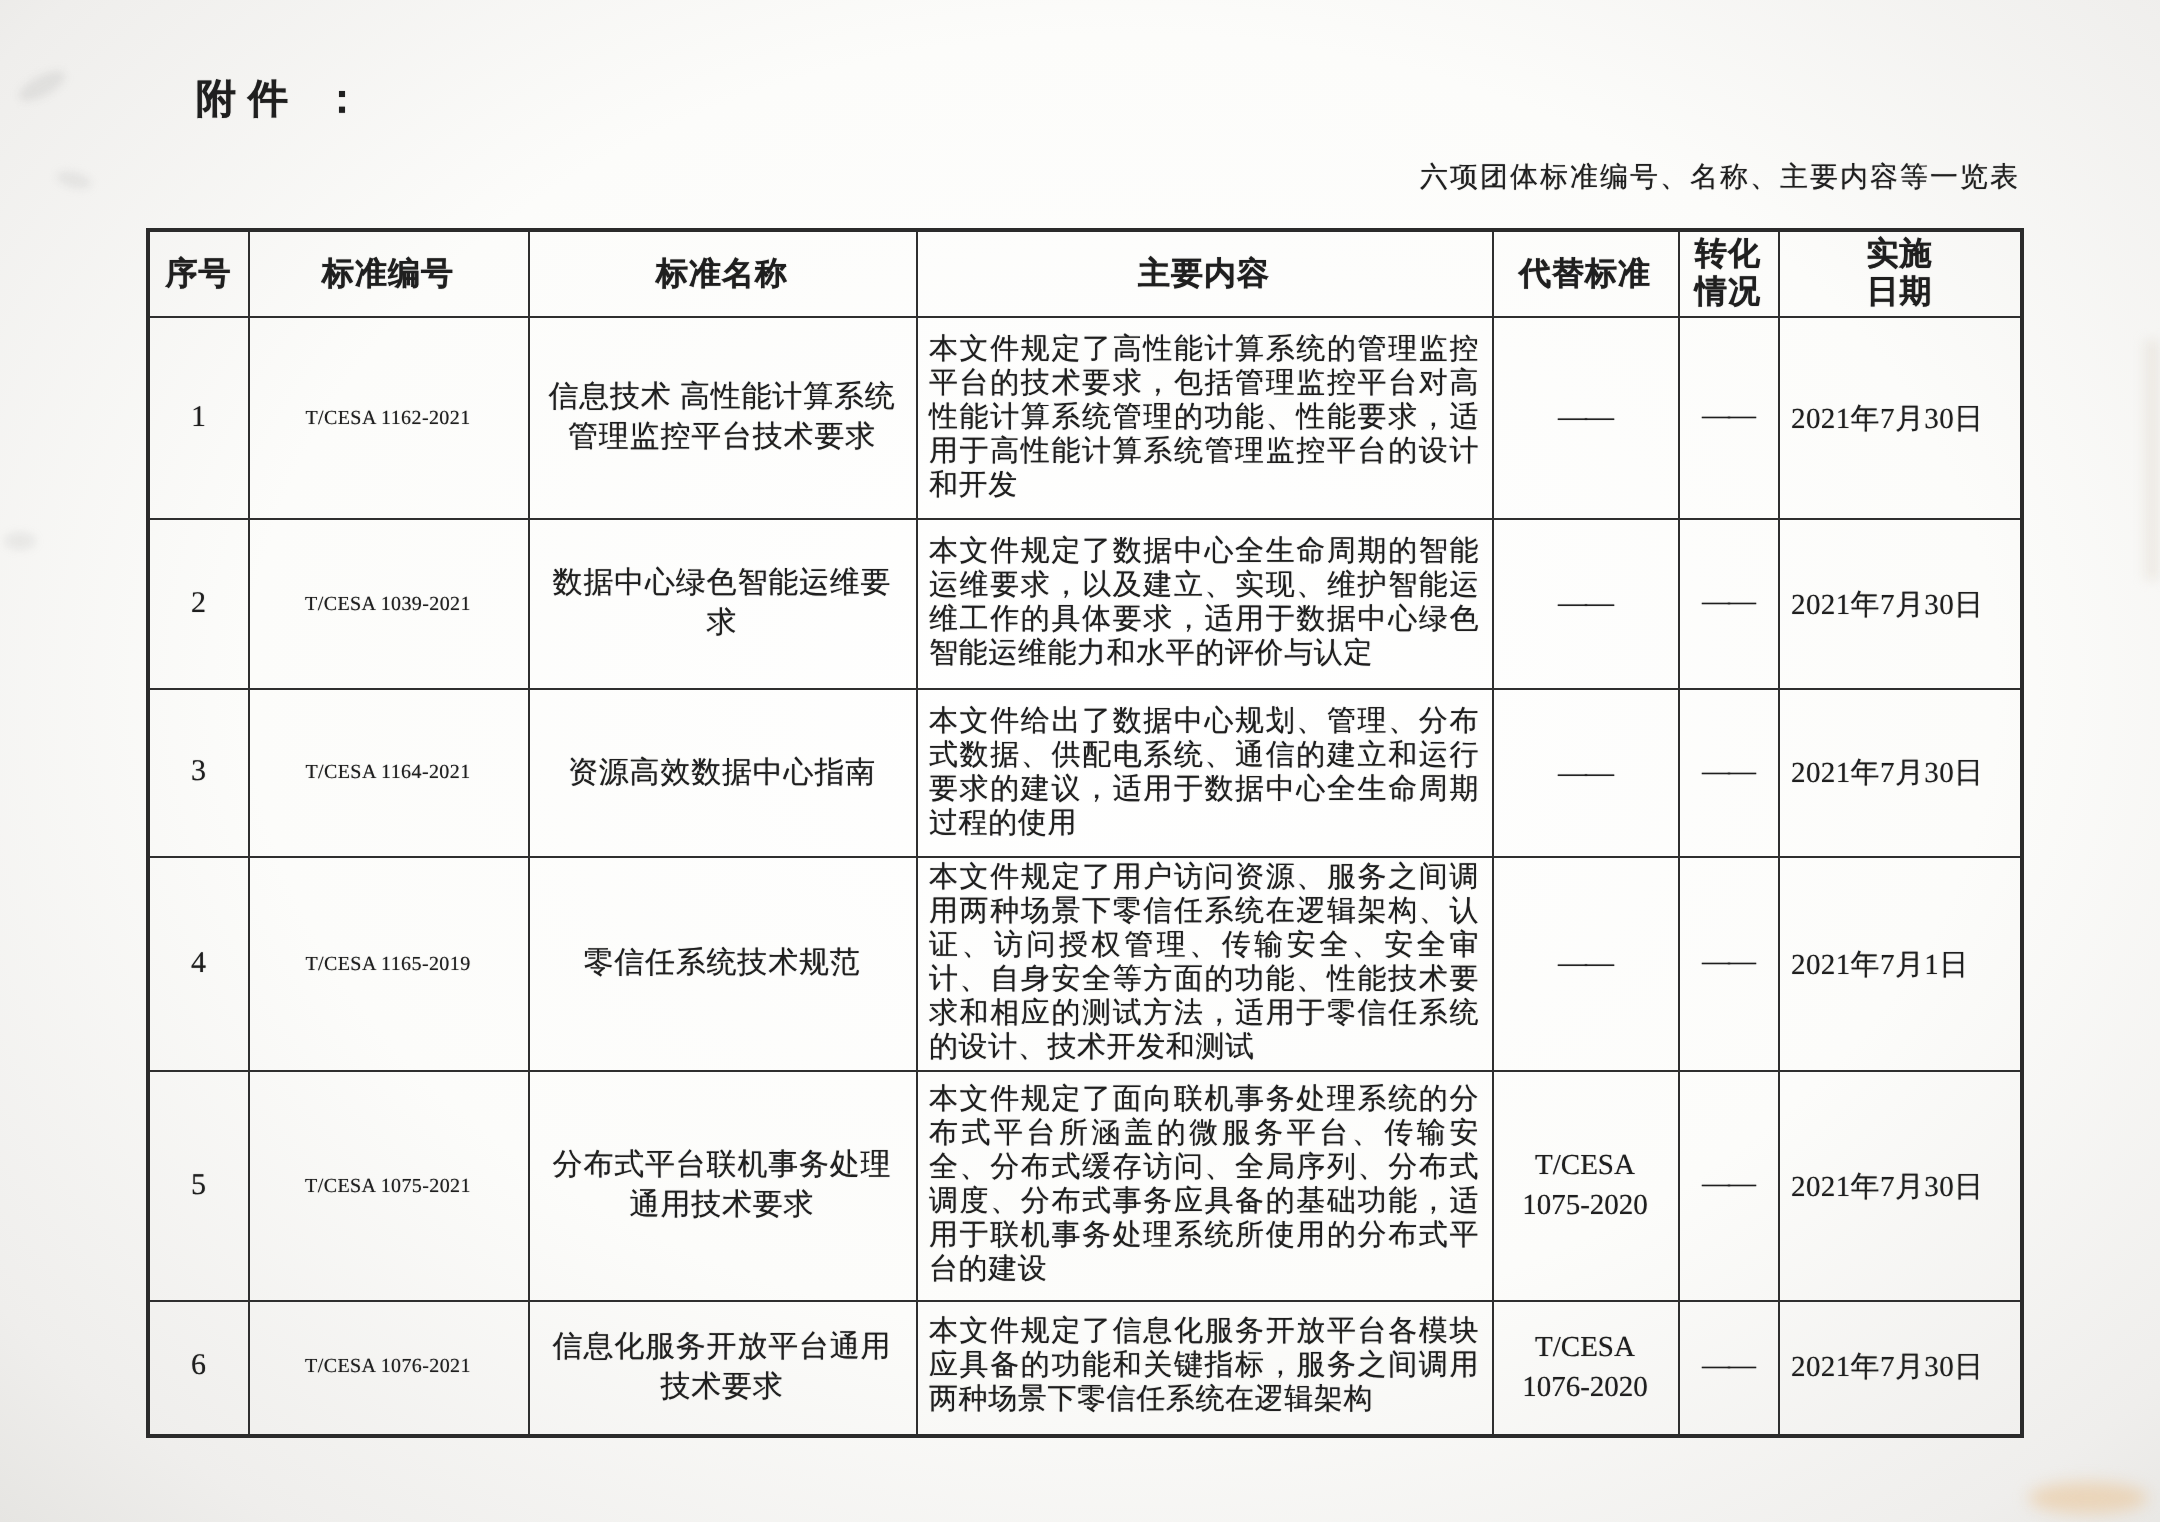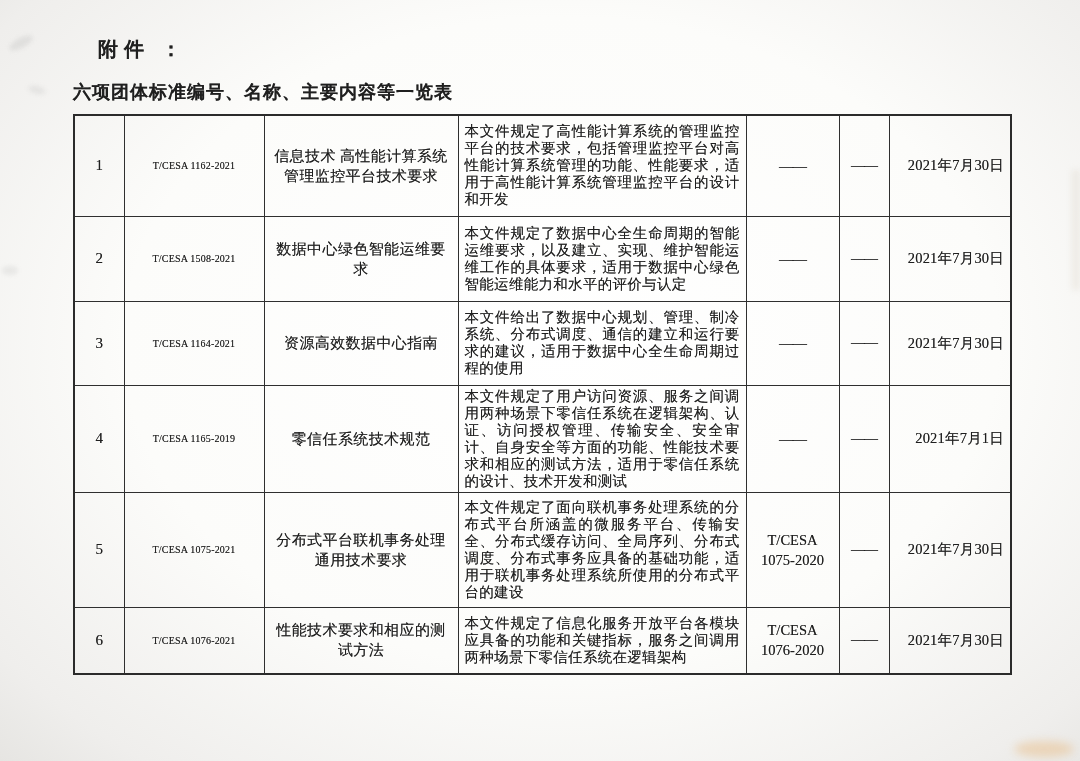--- a/index.html
+++ b/index.html
@@ -14,21 +14,21 @@
     position:relative;width:1080px;height:761px;
     background:radial-gradient(ellipse at 52% 45%, #ffffff 0%, #fcfcfa 55%, #efeeec 88%, #e6e5e2 100%);
   }
   .ink{ text-shadow:0 0 0.5px rgba(20,20,20,0.6); }
   .attachment{
     position:absolute;left:86px;top:36px;
     font-size:20px;font-weight:bold;letter-spacing:6px;padding-left:12px;
   }
   .doc-title{
     position:absolute;left:73px;top:80px;width:937px;
-    text-align:left;font-size:18px;font-weight:bold;letter-spacing:1px;
+    text-align:right;font-size:14px;font-weight:normal;letter-spacing:1px;
   }
   table.std{
     position:absolute;left:73px;top:114px;width:937px;
     border-collapse:collapse;table-layout:fixed;
     border:2px solid #2b2b2b;
     background:transparent;
   }
   table.std td,table.std th{
     border:1.5px solid #2f2f2f;
     vertical-align:middle;
@@ -44,21 +44,21 @@
   tr.r3{height:106px;} tr.r4{height:115px;} tr.r5{height:67px;}
   td.c-no{ text-align:center;font-size:15px; }
   td.c-code{ text-align:center;font-size:10px;white-space:nowrap;letter-spacing:0.2px;padding:2px 2px; }
   td.c-name{ text-align:center;font-size:15px;line-height:20px;padding:2px 10px;letter-spacing:0.4px; }
   td.c-content{
     text-align:justify;font-size:14.5px;line-height:17px;
     padding:3px 8px;letter-spacing:0.3px;
   }
   td.c-replaces{ text-align:center;font-size:14.5px;white-space:pre-line;line-height:20px;padding:2px 2px; }
   td.c-conv{ text-align:center;font-size:14px;padding:2px 1px; }
-  td.c-date{ text-align:right;font-size:14.5px;white-space:nowrap;padding:2px 2px;letter-spacing:0.2px; }
+  td.c-date{ text-align:left;font-size:14.5px;white-space:nowrap;padding:2px 2px;letter-spacing:0.2px; }
   .dashcell{ letter-spacing:-1px; }
   
   .artifact{ position:absolute;pointer-events:none; }
   .a-tl1{ left:8px;top:38px;width:26px;height:10px;background:rgba(150,150,148,0.18);border-radius:50%;transform:rotate(-28deg);filter:blur(2px); }
   .a-tl2{ left:28px;top:86px;width:18px;height:8px;background:rgba(150,150,148,0.15);border-radius:50%;transform:rotate(14deg);filter:blur(2px); }
   .a-l1{ left:2px;top:266px;width:16px;height:9px;background:rgba(150,150,148,0.14);border-radius:50%;filter:blur(2px); }
   .a-br{ right:6px;bottom:4px;width:60px;height:16px;background:rgba(233,186,128,0.45);border-radius:50%;filter:blur(4px); }
   .a-r1{ right:0px;top:170px;width:8px;height:120px;background:rgba(210,200,185,0.25);filter:blur(3px); }
 </style>
 </head>
@@ -79,46 +79,57 @@
     <colgroup>
       <col style="width:50px">
         <col style="width:140px">
         <col style="width:194px">
       <col style="width:288px">
         <col style="width:93px">
         <col style="width:50px">
         <col style="width:122px">
     </colgroup>
     <tbody>
+      <tr class="hdr">
+        <th class="ink">序号</th>
+        <th class="ink">标准编号</th>
+        <th class="ink">标准名称</th>
+        <th class="ink">主要内容</th>
+        <th class="ink">代替标准</th>
+        <th class="ink">转化
+情况</th>
+        <th class="ink">实施
+日期</th>
+      </tr>
 
       <tr class="r0">
         <td class="c-no ink">1</td>
         <td class="c-code ink">T/CESA 1162-2021</td>
         <td class="c-name ink">信息技术 高性能计算系统管理监控平台技术要求</td>
         <td class="c-content ink">本文件规定了高性能计算系统的管理监控平台的技术要求，包括管理监控平台对高性能计算系统管理的功能、性能要求，适用于高性能计算系统管理监控平台的设计和开发</td>
         <td class="c-replaces ink dashcell">——</td>
         <td class="c-conv ink dashcell">——</td>
         <td class="c-date ink">2021年7月30日</td>
       </tr>
 
       <tr class="r1">
         <td class="c-no ink">2</td>
-        <td class="c-code ink">T/CESA 1508-2021</td>
+        <td class="c-code ink">T/CESA 1039-2021</td>
         <td class="c-name ink">数据中心绿色智能运维要求</td>
         <td class="c-content ink">本文件规定了数据中心全生命周期的智能运维要求，以及建立、实现、维护智能运维工作的具体要求，适用于数据中心绿色智能运维能力和水平的评价与认定</td>
         <td class="c-replaces ink dashcell">——</td>
         <td class="c-conv ink dashcell">——</td>
         <td class="c-date ink">2021年7月30日</td>
       </tr>
 
       <tr class="r2">
         <td class="c-no ink">3</td>
         <td class="c-code ink">T/CESA 1164-2021</td>
         <td class="c-name ink">资源高效数据中心指南</td>
-        <td class="c-content ink">本文件给出了数据中心规划、管理、制冷系统、分布式调度、通信的建立和运行要求的建议，适用于数据中心全生命周期过程的使用</td>
+        <td class="c-content ink">本文件给出了数据中心规划、管理、分布式数据、供配电系统、通信的建立和运行要求的建议，适用于数据中心全生命周期过程的使用</td>
         <td class="c-replaces ink dashcell">——</td>
         <td class="c-conv ink dashcell">——</td>
         <td class="c-date ink">2021年7月30日</td>
       </tr>
 
       <tr class="r3">
         <td class="c-no ink">4</td>
         <td class="c-code ink">T/CESA 1165-2019</td>
         <td class="c-name ink">零信任系统技术规范</td>
         <td class="c-content ink">本文件规定了用户访问资源、服务之间调用两种场景下零信任系统在逻辑架构、认证、访问授权管理、传输安全、安全审计、自身安全等方面的功能、性能技术要求和相应的测试方法，适用于零信任系统的设计、技术开发和测试</td>
@@ -134,21 +145,21 @@
         <td class="c-content ink">本文件规定了面向联机事务处理系统的分布式平台所涵盖的微服务平台、传输安全、分布式缓存访问、全局序列、分布式调度、分布式事务应具备的基础功能，适用于联机事务处理系统所使用的分布式平台的建设</td>
         <td class="c-replaces ink">T/CESA
 1075-2020</td>
         <td class="c-conv ink dashcell">——</td>
         <td class="c-date ink">2021年7月30日</td>
       </tr>
 
       <tr class="r5">
         <td class="c-no ink">6</td>
         <td class="c-code ink">T/CESA 1076-2021</td>
-        <td class="c-name ink">性能技术要求和相应的测试方法</td>
+        <td class="c-name ink">信息化服务开放平台通用技术要求</td>
         <td class="c-content ink">本文件规定了信息化服务开放平台各模块应具备的功能和关键指标，服务之间调用两种场景下零信任系统在逻辑架构</td>
         <td class="c-replaces ink">T/CESA
 1076-2020</td>
         <td class="c-conv ink dashcell">——</td>
         <td class="c-date ink">2021年7月30日</td>
       </tr>
     </tbody>
   </table>
 </div>
 

